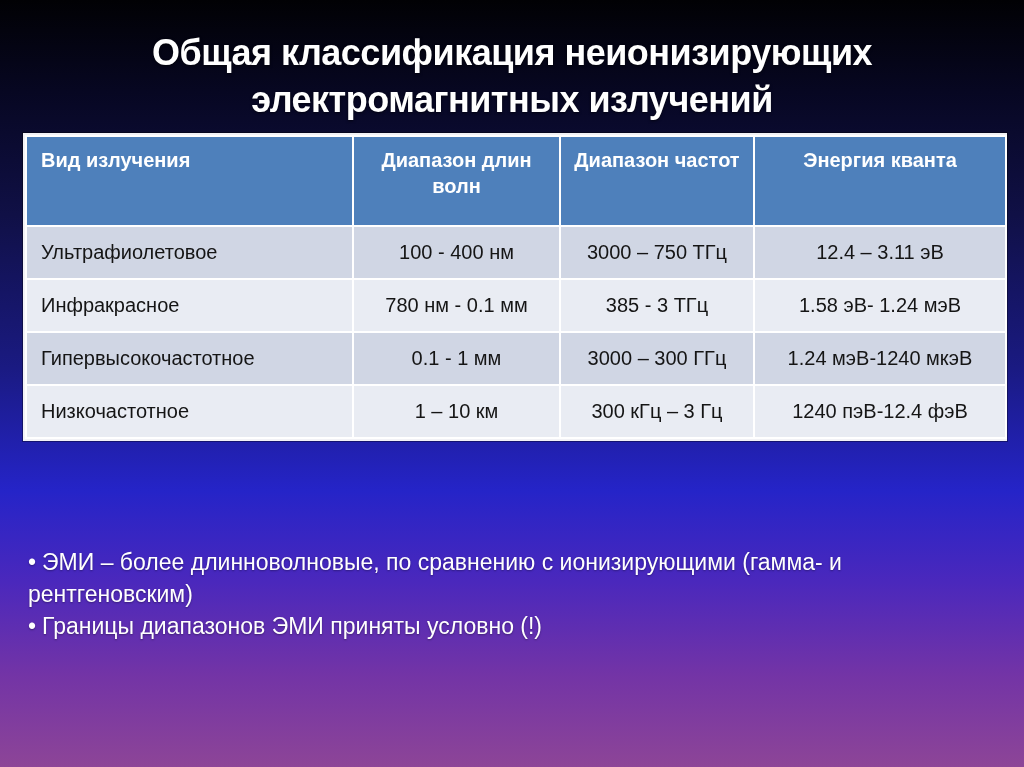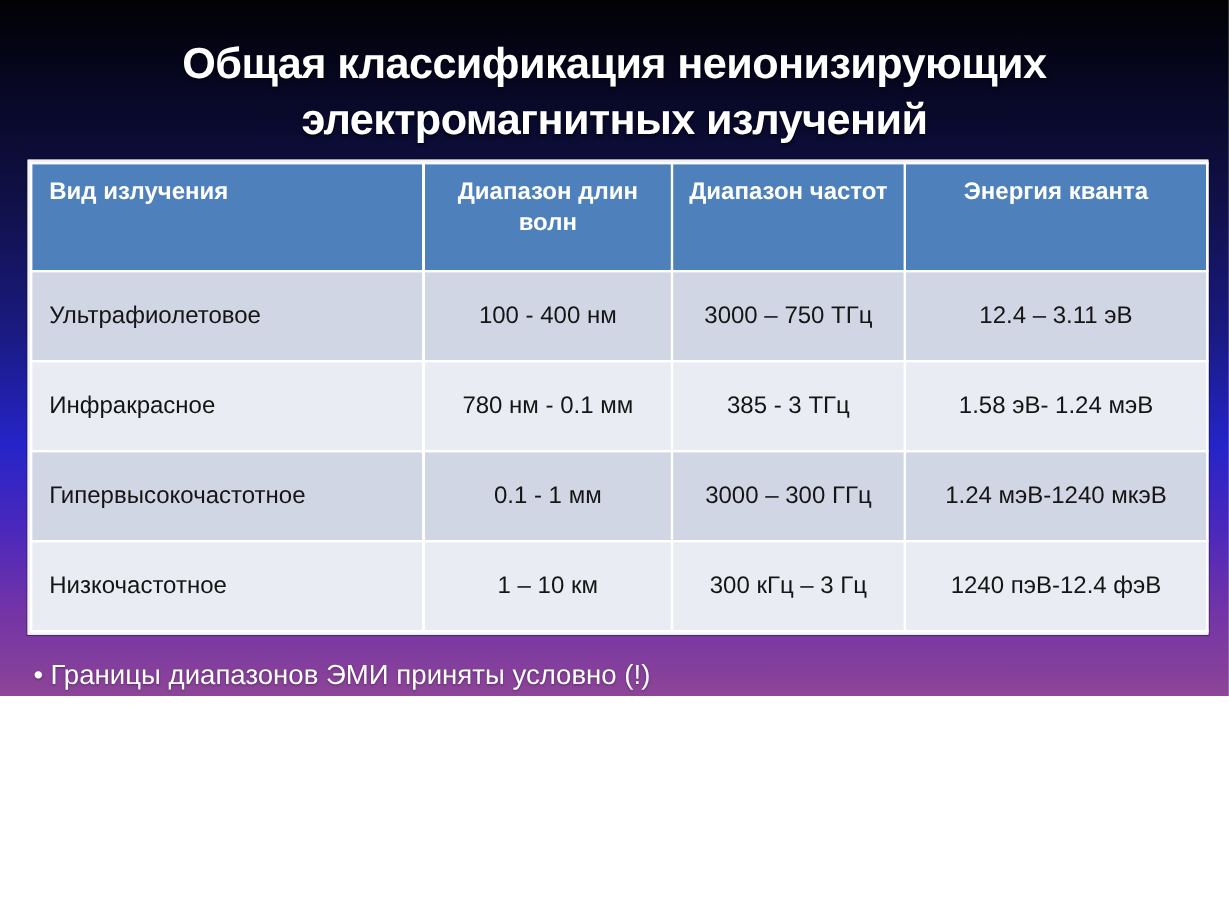--- a/index.html
+++ b/index.html
@@ -4,21 +4,21 @@
 <style>
   :root{
     --bg0:#010104; --bg1:#070722; --bg2:#101046; --bg3:#1a1a82;
     --bg4:#2524c8; --bg5:#4b28bc; --bg6:#7334a6; --bg7:#8d4597;
     --header-bg:#4e80bb; --row-dark:#d0d6e4; --row-light:#e9ecf3;
     --grid:#ffffff; --text-dark:#151515; --text-red:#e8141a; --text-white:#ffffff;
   }
   html,body{margin:0;padding:0;}
   body{font-family:"Liberation Sans","DejaVu Sans",sans-serif;}
   .slide{
-    position:relative; width:1024px; height:580px; overflow:hidden;
+    position:relative; width:1024px; height:767px; overflow:hidden;
     background:linear-gradient(180deg,
       var(--bg0) 0%, var(--bg1) 12%, var(--bg2) 28%, var(--bg3) 48%,
       var(--bg4) 64%, var(--bg5) 76%, var(--bg6) 88%, var(--bg7) 100%);
   }
   .title{
     position:absolute; top:30px; left:50%; transform:translateX(-50%);
     width:860px; margin:0; text-align:center;
     font-size:36px; line-height:1.3; font-weight:700; letter-spacing:-0.5px;
     color:var(--text-white); text-shadow:0 1px 3px rgba(0,0,0,.6);
   }
@@ -33,21 +33,21 @@
   }
   table.radiation th, table.radiation td{
     border:2px solid var(--grid); overflow:hidden;
   }
   table.radiation th{
     background:var(--header-bg); color:#ffffff; font-weight:700;
     text-align:center; vertical-align:top; padding:10px 8px 26px 8px; line-height:1.3;
   }
   table.radiation th.left{ text-align:left; padding-left:14px; }
   table.radiation td{
-    vertical-align:top; padding:24px 8px; line-height:1.25; text-align:center;
+    vertical-align:top; padding:13px 8px; line-height:1.25; text-align:center;
   }
   table.radiation td.name{ text-align:left; padding-left:14px; }
   table.radiation tbody tr:nth-child(odd) td{ background:var(--row-dark); }
   table.radiation tbody tr:nth-child(even) td{ background:var(--row-light); }
   table.radiation td.name.red{ color:var(--text-red); font-weight:700; }
   .notes{
     position:absolute; left:28px; top:546px; width:952px;
     color:var(--text-white); font-size:23px; line-height:32px;
     text-shadow:0 1px 2px rgba(0,0,0,.35);
   }
@@ -100,16 +100,17 @@
             <td class="name">Низкочастотное</td>
             <td>1 – 10 км</td>
             <td>300 кГц – 3 Гц</td>
             <td>1240 пэВ-12.4 фэВ</td>
           </tr>
         </tbody>
     </table>
   </div>
 
   <div class="notes">
+      <p><span class="marker">•</span><span>ЭМИ – более длинноволновые, по сравнению с ионизирующими (гамма- и рентгеновским)</span></p>
       <p><span class="marker">•</span><span>Границы диапазонов ЭМИ приняты условно (!)</span></p>
     </div>
 
 </div>
 
 </body></html>

